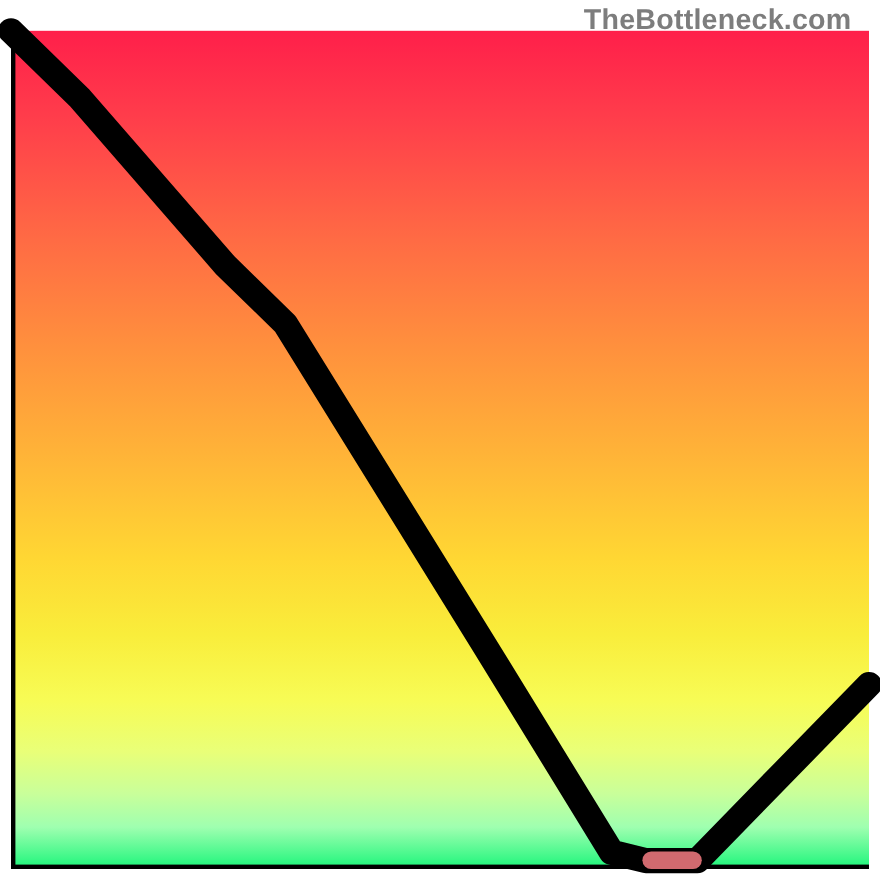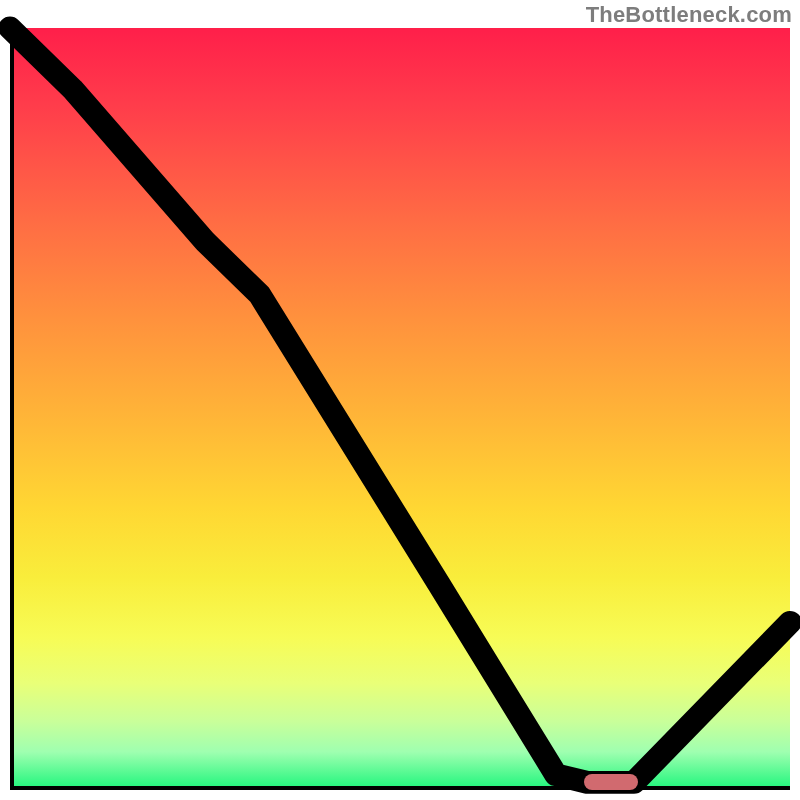--- a/index.html
+++ b/index.html
@@ -1,22 +1,22 @@
 <!DOCTYPE html>
 <html><head>
 <meta charset="utf-8">
 <style>
   * { margin: 0; padding: 0; box-sizing: border-box; }
   html, body { width: 800px; height: 800px; background: #ffffff; font-family: Arial, Helvetica, sans-serif; }
   .wrap { position: relative; width: 800px; height: 800px; }
   .attribution {
     position: absolute;
     top: 2px;
-    right: 8px;
-    font-size: 22px;
+    right: 26px;
+    font-size: 26px;
     font-weight: bold;
     color: #7d7d7d;
     letter-spacing: 0.2px;
   }
   .plot {
     position: absolute;
     left: 10px;
     top: 28px;
     width: 780px;
     height: 762px;

